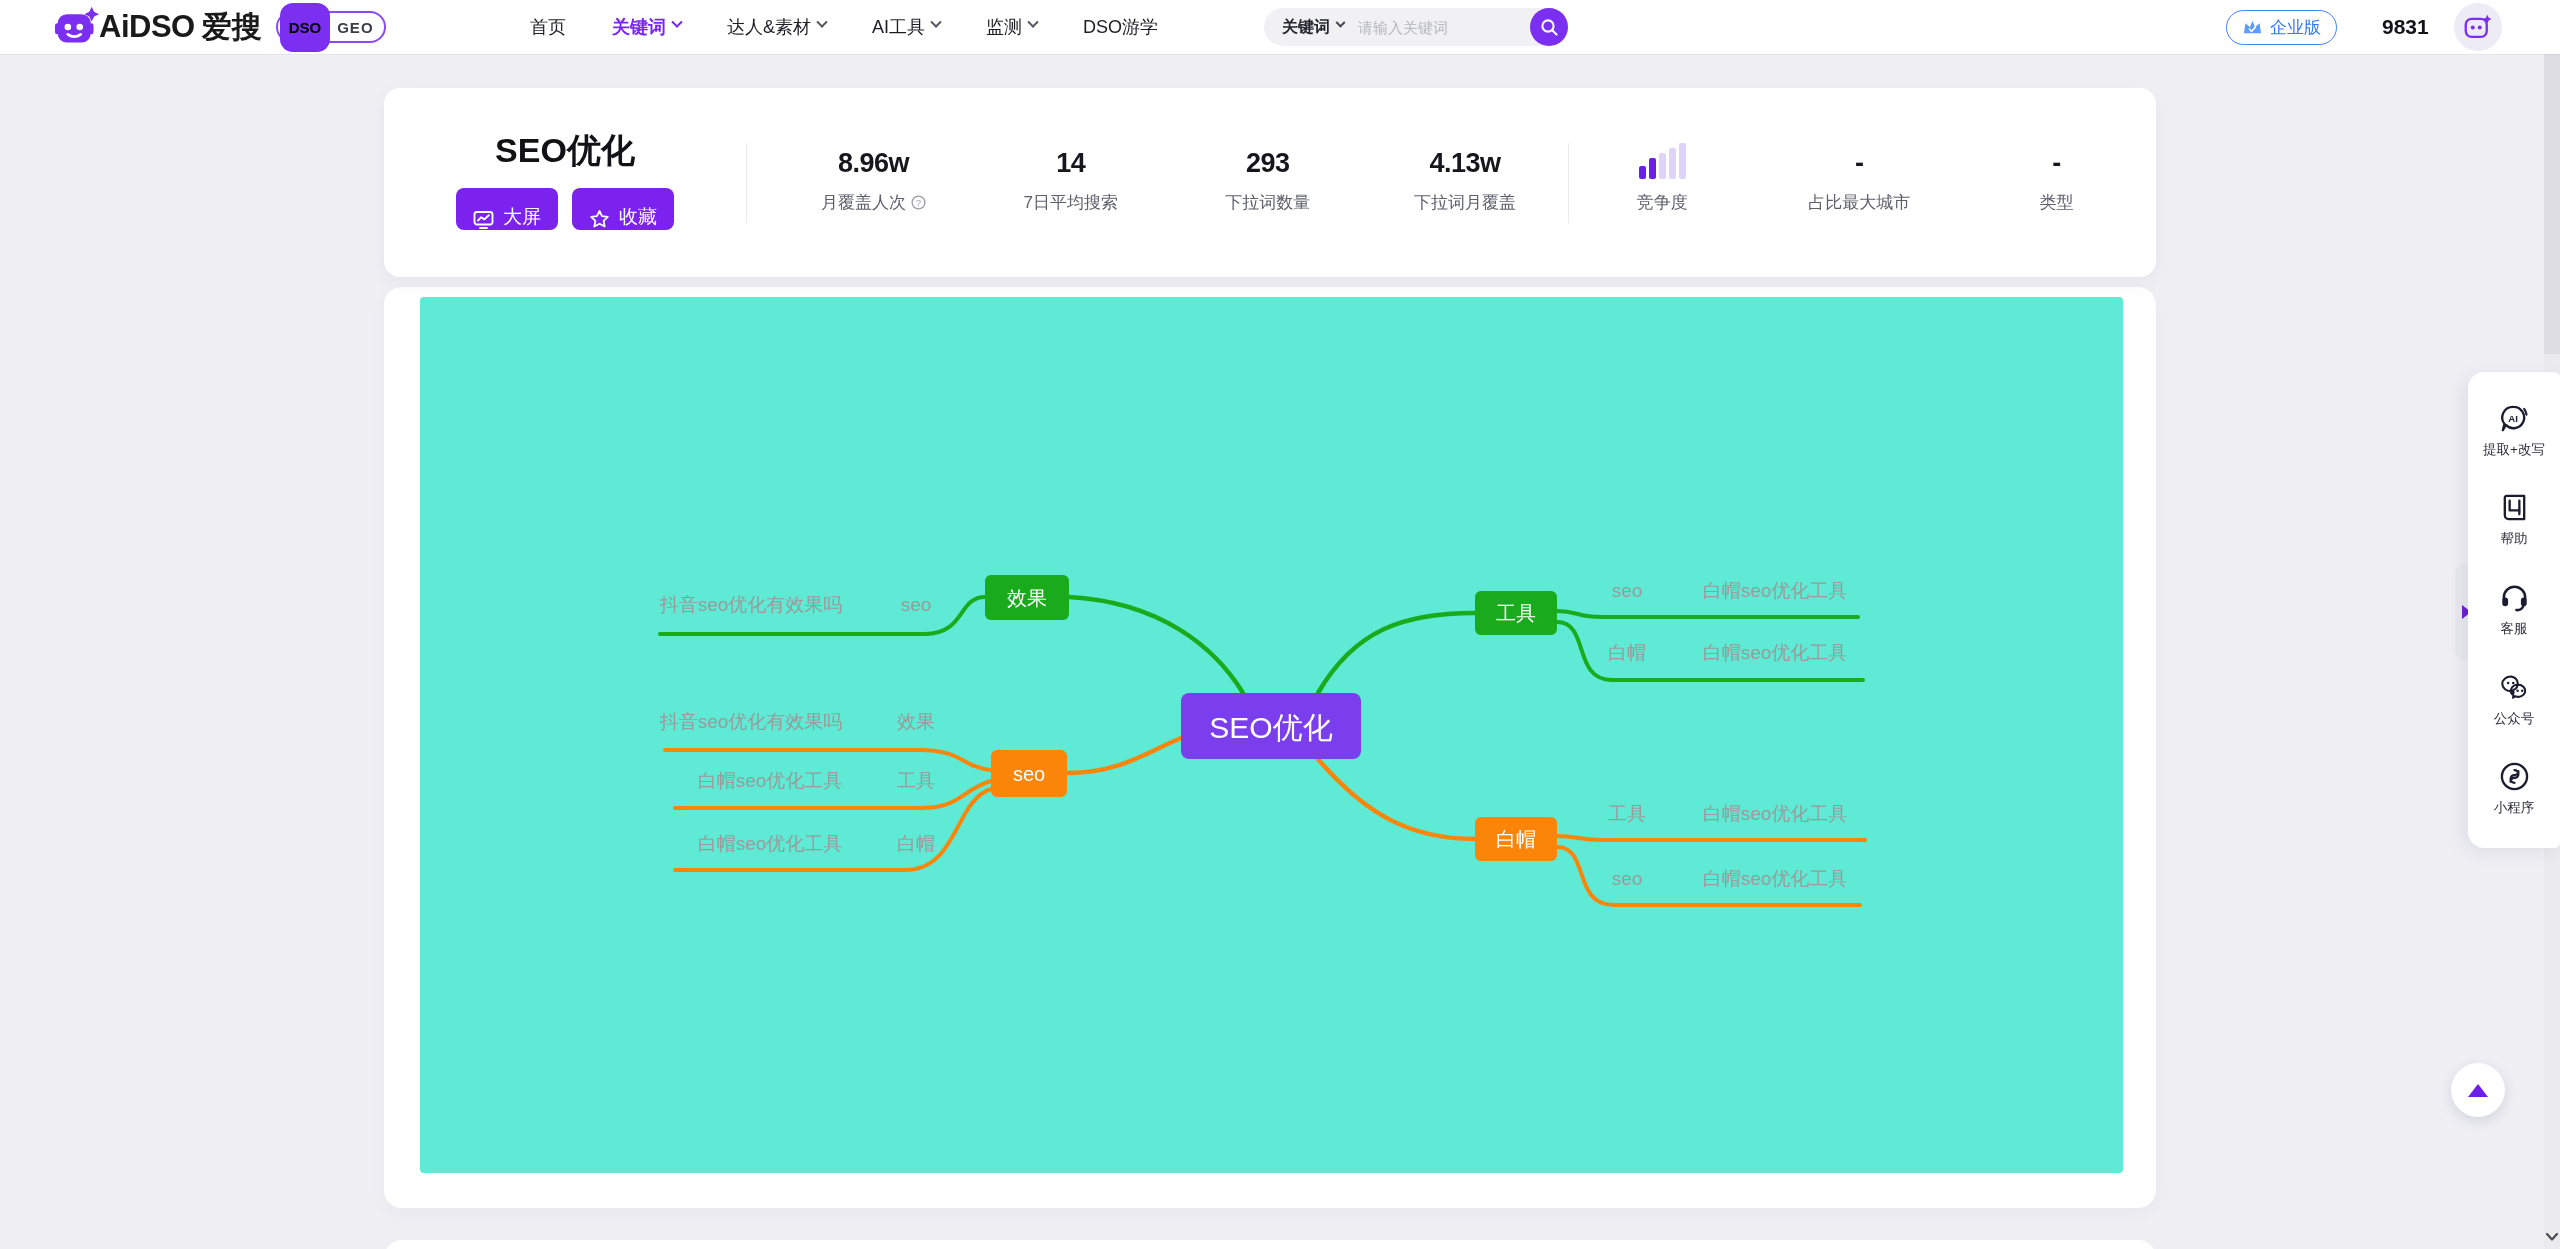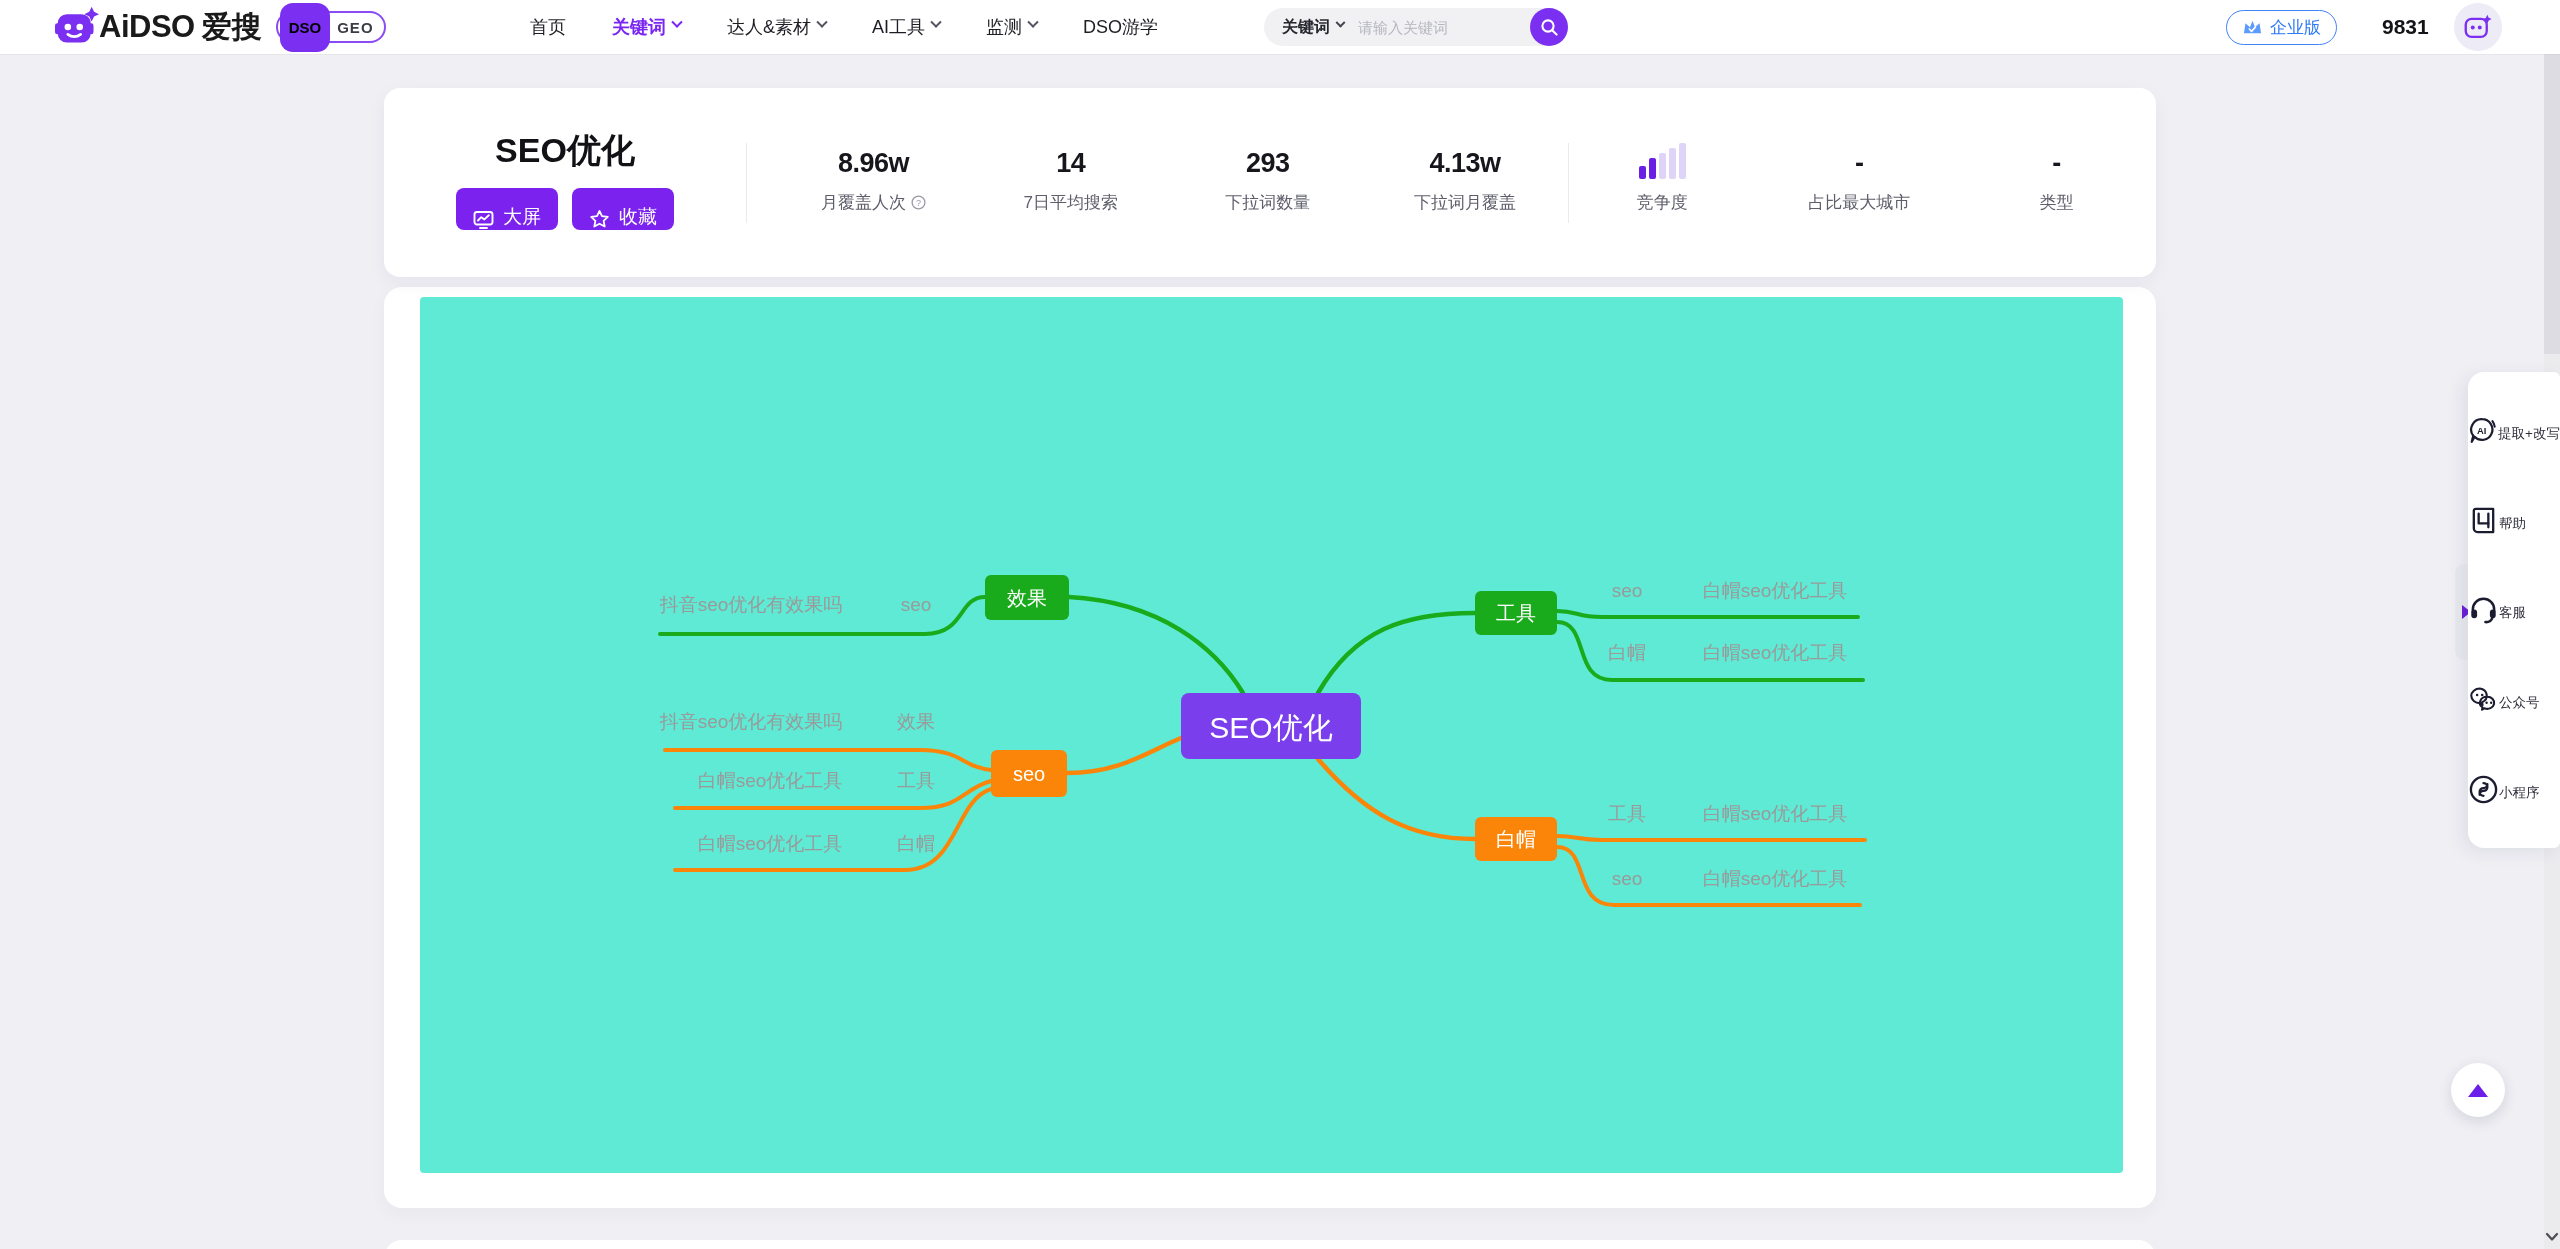--- a/index.html
+++ b/index.html
@@ -54,21 +54,21 @@
   .mm-text { font-size:19px; fill:#9a9a9a; }
   .mm-node-label { fill:#fff; font-weight:500; }
 
   
   .footer-card { position:absolute; left:384px; top:1240px; width:1772px; height:44px; background:#fff; border-radius:18px 18px 0 0; }
 
   
   .side-tab { position:absolute; left:2455px; top:564px; width:26px; height:96px; background:#e9e9ef; border-radius:9px; z-index:39; }
   .side-tab .tri { position:absolute; left:7px; top:41px; width:0; height:0; border-top:7px solid transparent; border-bottom:7px solid transparent; border-left:9px solid #6d1fd8; }
   .toolbar { position:absolute; left:2468px; top:372px; width:92px; height:476px; background:#fff; border-radius:16px 6px 6px 16px; box-shadow:-6px 4px 18px rgba(40,40,80,.08); z-index:40; display:flex; flex-direction:column; justify-content:space-around; padding:14px 0; }
-  .tb-item { display:flex; flex-direction:row; align-items:center; cursor:pointer; }
+  .tb-item { display:flex; flex-direction:column; align-items:center; cursor:pointer; }
   .tb-item svg { width:31px; height:31px; }
   .tb-label { margin-top:7px; font-size:13.5px; color:#2d2d3a; white-space:nowrap; }
 
   
   .back-top { position:absolute; left:2451px; top:1063px; width:54px; height:54px; border-radius:50%; background:#fff; box-shadow:0 4px 14px rgba(40,40,80,.14); display:flex; align-items:center; justify-content:center; cursor:pointer; z-index:35; }
   .back-top .tri { width:0; height:0; border-left:10px solid transparent; border-right:10px solid transparent; border-bottom:13px solid #6c1fe8; }
   .scroll-track { position:absolute; right:0; top:54px; width:16px; height:1195px; background:#ebebee; }
   .scroll-thumb { position:absolute; right:0; top:54px; width:16px; height:300px; background:#dcdce2; }
   .scroll-down { position:absolute; right:0; top:1224px; width:16px; height:25px; display:flex; align-items:center; justify-content:center; cursor:pointer; }
 </style>

